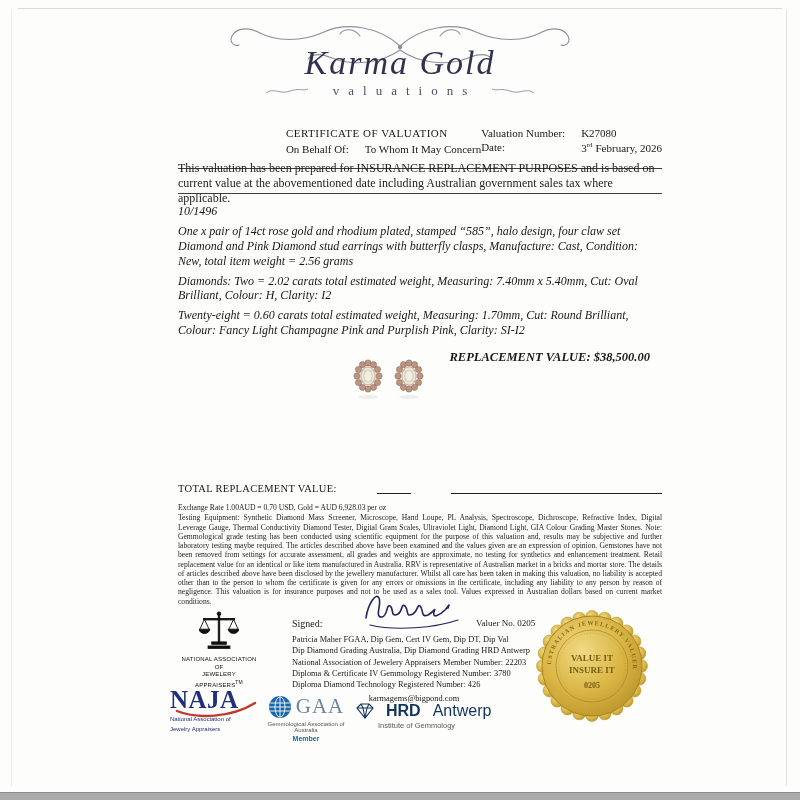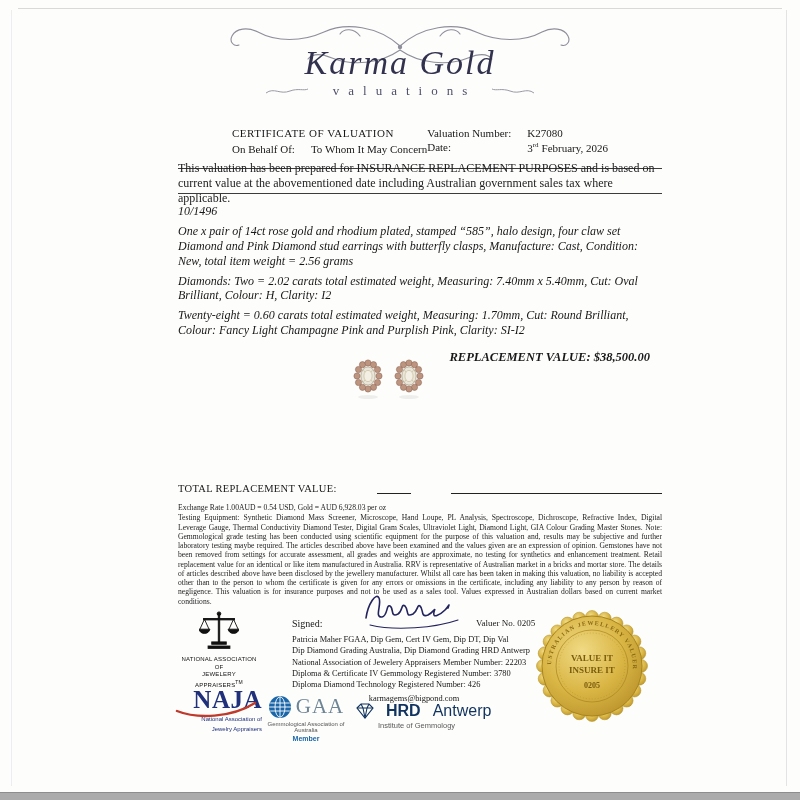--- a/index.html
+++ b/index.html
@@ -14,21 +14,21 @@
   .edge-bottom { position:absolute; left:0; right:0; bottom:0; height:8px; background:#ababab; border-top:1px solid #8d8d8d; }
 
   
   .brand { position:absolute; top:20px; left:0; right:0; text-align:center; }
   .flourish { display:block; margin:0 auto; }
   .brand-script { font-style:italic; font-size:34px; letter-spacing:2px; color:#32324f; margin-top:-30px; }
   .brand-tag-row { display:flex; align-items:center; justify-content:center; gap:14px; margin-top:1px; }
   .brand-tag { font-size:13px; letter-spacing:9px; padding-left:9px; color:#4f4f6b; }
 
   
-  .meta { position:absolute; top:127px; left:178px; width:484px; display:flex; justify-content:center; font-size:11px; }
+  .meta { position:absolute; top:127px; left:178px; width:484px; display:flex; justify-content:flex-end; font-size:11px; }
   .meta-title { letter-spacing:.5px; margin-bottom:4px; }
   .meta-row { display:flex; margin-bottom:2px; }
   .meta-left .value { margin-left:16px; }
   .meta-right .label { display:inline-block; min-width:100px; }
   sup.ord { font-size:7px; vertical-align:super; }
   .date-rest { margin-left:3px; }
 
   .rule { position:absolute; left:178px; width:484px; height:1px; background:#3c3c3c; }
   .rule-1 { top:168px; } .rule-2 { top:193px; }
   .notice { position:absolute; top:161px; left:178px; width:484px; font-size:12px; line-height:1.25; color:#222; }
@@ -57,21 +57,21 @@
   .signature-svg { position:absolute; top:588px; left:350px; }
   .valuer-no { position:absolute; top:618px; left:476px; font-size:9px; }
   .credentials { position:absolute; top:634px; left:292px; width:244px; font-size:8.4px; line-height:1.34; }
   .credentials .email { text-align:center; padding-top:3px; }
 
   
   .scales { position:absolute; top:610px; left:178px; width:82px; text-align:center; }
   .scales-cap { font-family:"Liberation Sans",sans-serif; font-size:6px; letter-spacing:.2px; line-height:1.25; color:#111; }
   .tm { font-size:5px; vertical-align:super; }
 
-  .naja { position:absolute; top:686px; left:170px; width:92px; text-align:right; }
+  .naja { position:absolute; top:686px; left:170px; width:92px; text-align:left; }
   .naja-word-wrap { position:relative; height:28px; }
   .naja-word { font-weight:700; font-size:25px; color:#20307a; letter-spacing:.5px; position:relative; z-index:2; }
   .naja-swoosh { position:absolute; left:3px; top:13px; z-index:3; }
   .naja-cap { font-family:"Liberation Sans",sans-serif; font-size:6px; color:#20307a; line-height:1.3; margin-top:2px; }
 
   .gaa { position:absolute; top:694px; left:262px; width:88px; text-align:center; }
   .gaa-row { display:flex; align-items:center; justify-content:center; gap:4px; }
   .gaa-word { font-size:21px; color:#6e8596; letter-spacing:1px; }
   .gaa-cap { font-family:"Liberation Sans",sans-serif; font-size:6px; color:#555; margin-top:2px; }
   .gaa-member { font-family:"Liberation Sans",sans-serif; font-size:7px; color:#1a66a8; font-weight:700; margin-top:2px; }
@@ -179,21 +179,21 @@
     </svg>
   </figure>
 
   <div class="total">
     <span class="t-label">TOTAL REPLACEMENT VALUE:</span>
     <span class="fill f1"></span>
     <span class="fill f2"></span>
   </div>
 
   <section class="fine">
-    <p class="exchange">Exchange Rate 1.00AUD = 0.54 USD, Gold = AUD 6,928.03 per oz</p>
+    <p class="exchange">Exchange Rate 1.00AUD = 0.70 USD, Gold = AUD 6,928.03 per oz</p>
     <p class="terms">Testing Equipment: Synthetic Diamond Mass Screener, Microscope, Hand Loupe, PL Analysis, Spectroscope, Dichroscope, Refractive Index, Digital Leverage Gauge, Thermal Conductivity Diamond Tester, Digital Gram Scales, Ultraviolet Light, Diamond Light, GIA Colour Grading Master Stones. Note: Gemmological grade testing has been conducted using scientific equipment for the purpose of this valuation and, results may be subjective and further laboratory testing maybe required. The articles described above have been examined and the values given are an expression of opinion. Gemstones have not been removed from settings for accurate assessment, all grades and weights are approximate, no testing for synthetics and enhancement treatment. Retail replacement value for an identical or like item manufactured in Australia. RRV is representative of Australian market in a bricks and mortar store. The details of articles described above have been disclosed by the jewellery manufacturer. Whilst all care has been taken in making this valuation, no liability is accepted other than to the person to whom the certificate is given for any errors or omissions in the certificate, including any liability to any person by reason of negligence. This valuation is for insurance purposes and not to be used as a sales tool. Values expressed in Australian dollars based on current market conditions.</p>
   </section>
 
   <span class="signed-label">Signed:</span>
   <svg class="signature-svg" width="120" height="48" viewBox="0 0 100 48">
     <g fill="none" stroke="#23235e" stroke-linecap="round">
       <path stroke-width="1.6" d="M6 30 C8 16 16 4 19 10 C22 16 14 30 22 29 C28 28 26 16 30 18 C34 20 30 30 38 26 C43 23 41 15 45 18 C49 22 45 30 53 26 C58 23 57 16 60 18 C64 21 60 30 68 27 C74 24 76 18 74 24 C72 31 80 27 85 22 C89 18 90 14 88 20"></path>
       <path stroke-width="1.1" d="M10 37 C35 43 75 40 98 32"></path>
     </g>
   </svg>

